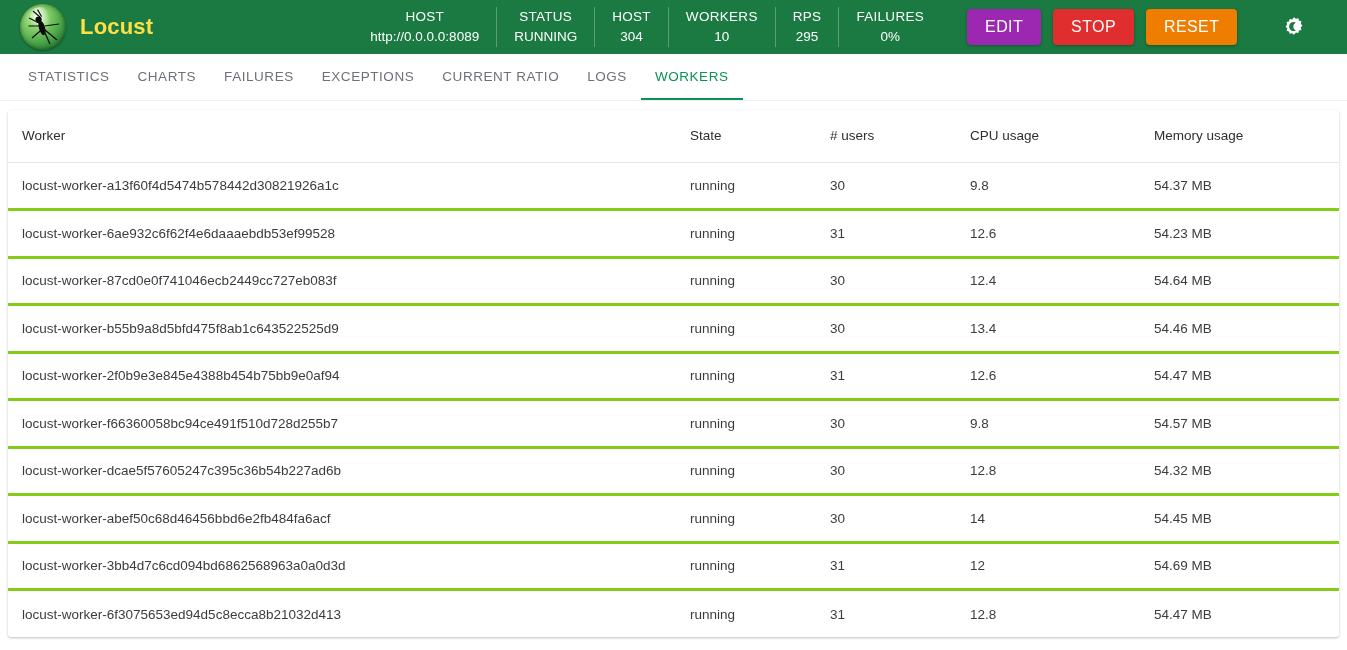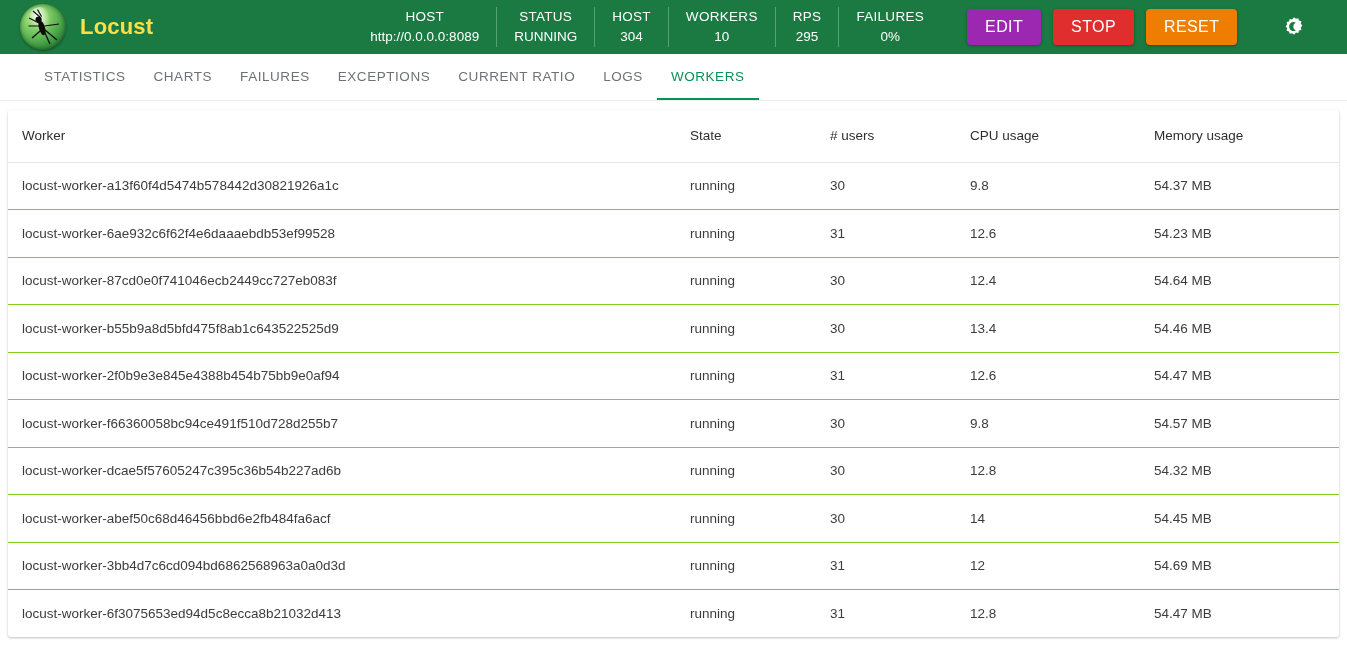--- a/index.html
+++ b/index.html
@@ -115,21 +115,21 @@
     display: flex; align-items: center; justify-content: center;
     cursor: pointer;
     background: none; border: none;
   }
 
   
   .tabs {
     height: 46px;
     display: flex;
     align-items: stretch;
-    padding-left: 30px;
+    padding-left: 14px;
     background: #fff;
     box-shadow: 0 1px 0 rgba(0,0,0,.06);
   }
   .tab {
     display: flex;
     align-items: center;
     padding: 0 14px;
     font-size: 13.5px;
     letter-spacing: .55px;
     color: #6d7278;
@@ -167,21 +167,21 @@
     vertical-align: middle;
     font-weight: normal;
     overflow: hidden;
     white-space: nowrap;
   }
   thead th {
     color: #2e2e2e;
     border-bottom: 1px solid #e6e6e6;
     height: 52px;
   }
-  tbody tr { border-bottom: 1px solid #84cc16; }
+  tbody tr { border-bottom: 3px solid #84cc16; }
   tbody tr:last-child { border-bottom: none; }
 
   col.c-worker { width: 668px; }
   col.c-state  { width: 140px; }
   col.c-users  { width: 140px; }
   col.c-cpu    { width: 184px; }
   col.c-mem    { width: auto; }
 </style>
 </head>
 <body>

